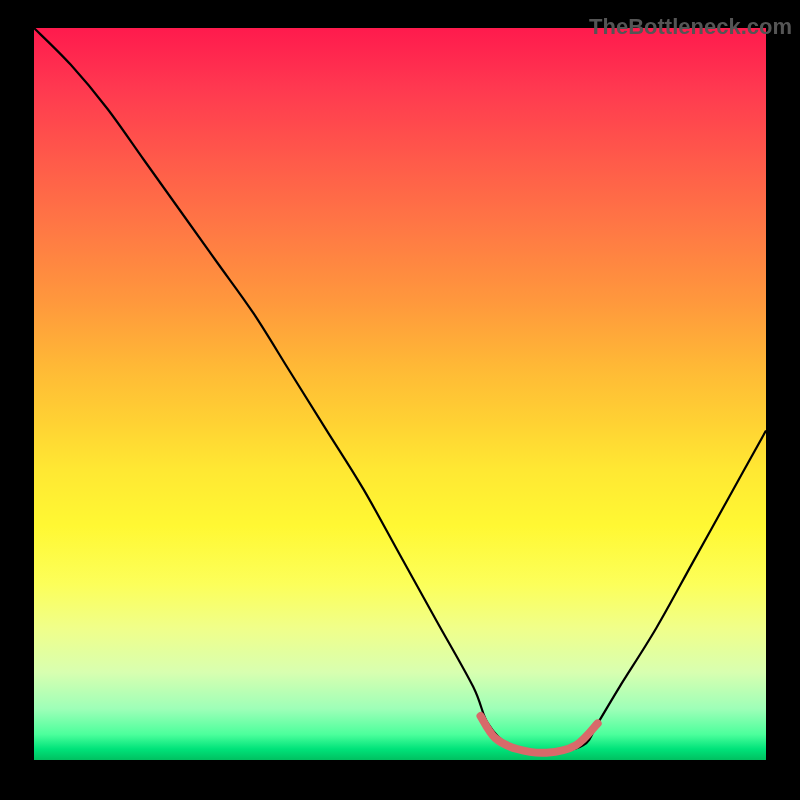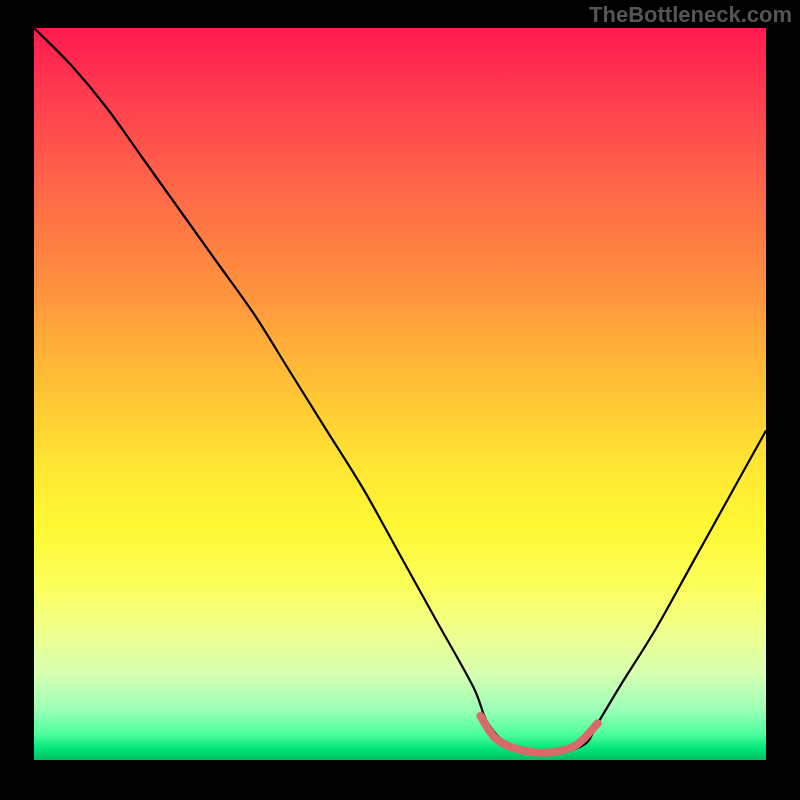--- a/index.html
+++ b/index.html
@@ -6,21 +6,21 @@
   body {
     width: 800px;
     height: 800px;
     background: #000;
     position: relative;
     font-family: Arial, sans-serif;
     overflow: hidden;
   }
   .watermark {
     position: absolute;
-    top: 2px;
+    top: 14px;
     right: 8px;
     color: #555;
     font-size: 22px;
     font-weight: bold;
     z-index: 10;
   }
   .plot-area {
     position: absolute;
     left: 34px;
     top: 28px;

